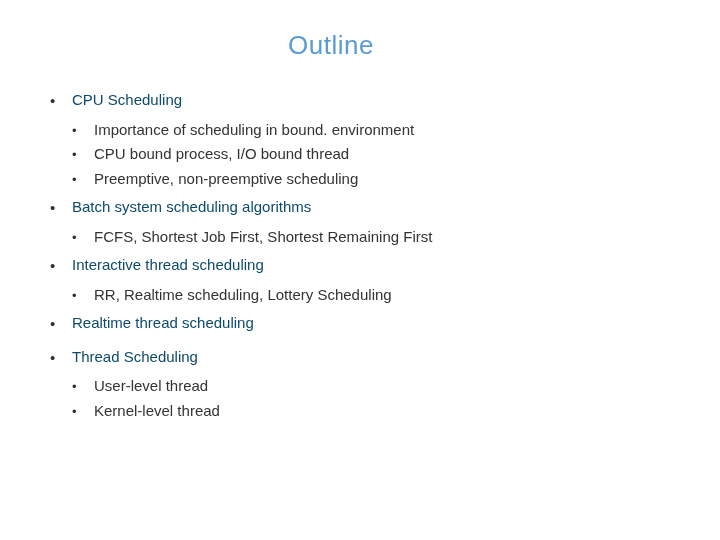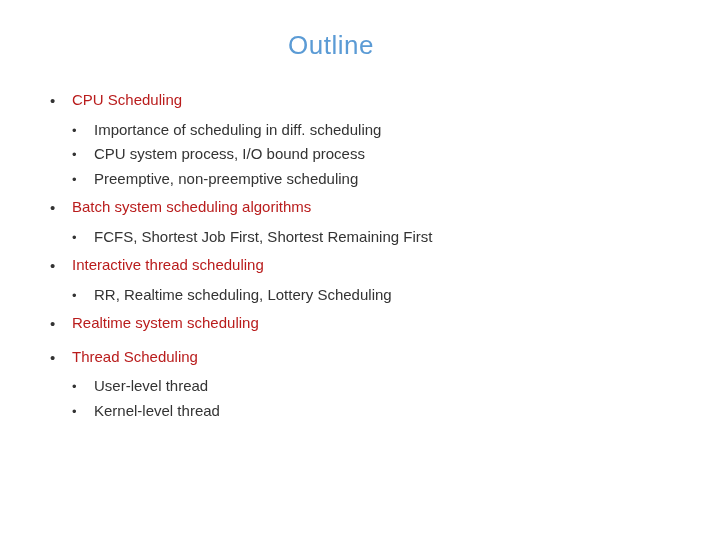--- a/index.html
+++ b/index.html
@@ -52,21 +52,21 @@
 
     .bullet-l1 {
       min-width: 22px;
       font-size: 15px;
       color: #333;
       padding-top: 1px;
     }
 
     .level1-text {
       font-size: 15px;
-      color: #b91c1c;
+      color: #0c4a6e;
     }
 
     .level2-group {
       margin-left: 22px;
     }
 
     .level2-item {
       display: flex;
       align-items: flex-start;
       line-height: 1.5;
@@ -94,25 +94,25 @@
   <div class="outline-content">
 
     <div>
       <div class="level1-item">
         <span class="bullet-l1">•</span>
         <span class="level1-text">CPU Scheduling</span>
       </div>
       <div class="level2-group">
         <div class="level2-item">
           <span class="bullet-l2">•</span>
-          <span class="level2-text">Importance of scheduling in diff. scheduling</span>
+          <span class="level2-text">Importance of scheduling in bound. environment</span>
         </div>
         <div class="level2-item">
           <span class="bullet-l2">•</span>
-          <span class="level2-text">CPU system process, I/O bound process</span>
+          <span class="level2-text">CPU bound process, I/O bound thread</span>
         </div>
         <div class="level2-item">
           <span class="bullet-l2">•</span>
           <span class="level2-text">Preemptive, non-preemptive scheduling</span>
         </div>
       </div>
     </div>
 
     <div>
       <div class="level1-item">
@@ -136,21 +136,21 @@
         <div class="level2-item">
           <span class="bullet-l2">•</span>
           <span class="level2-text">RR, Realtime scheduling, Lottery Scheduling</span>
         </div>
       </div>
     </div>
 
     <div>
       <div class="level1-item">
         <span class="bullet-l1">•</span>
-        <span class="level1-text">Realtime system scheduling</span>
+        <span class="level1-text">Realtime thread scheduling</span>
       </div>
     </div>
 
     <div>
       <div class="level1-item">
         <span class="bullet-l1">•</span>
         <span class="level1-text">Thread Scheduling</span>
       </div>
       <div class="level2-group">
         <div class="level2-item">

